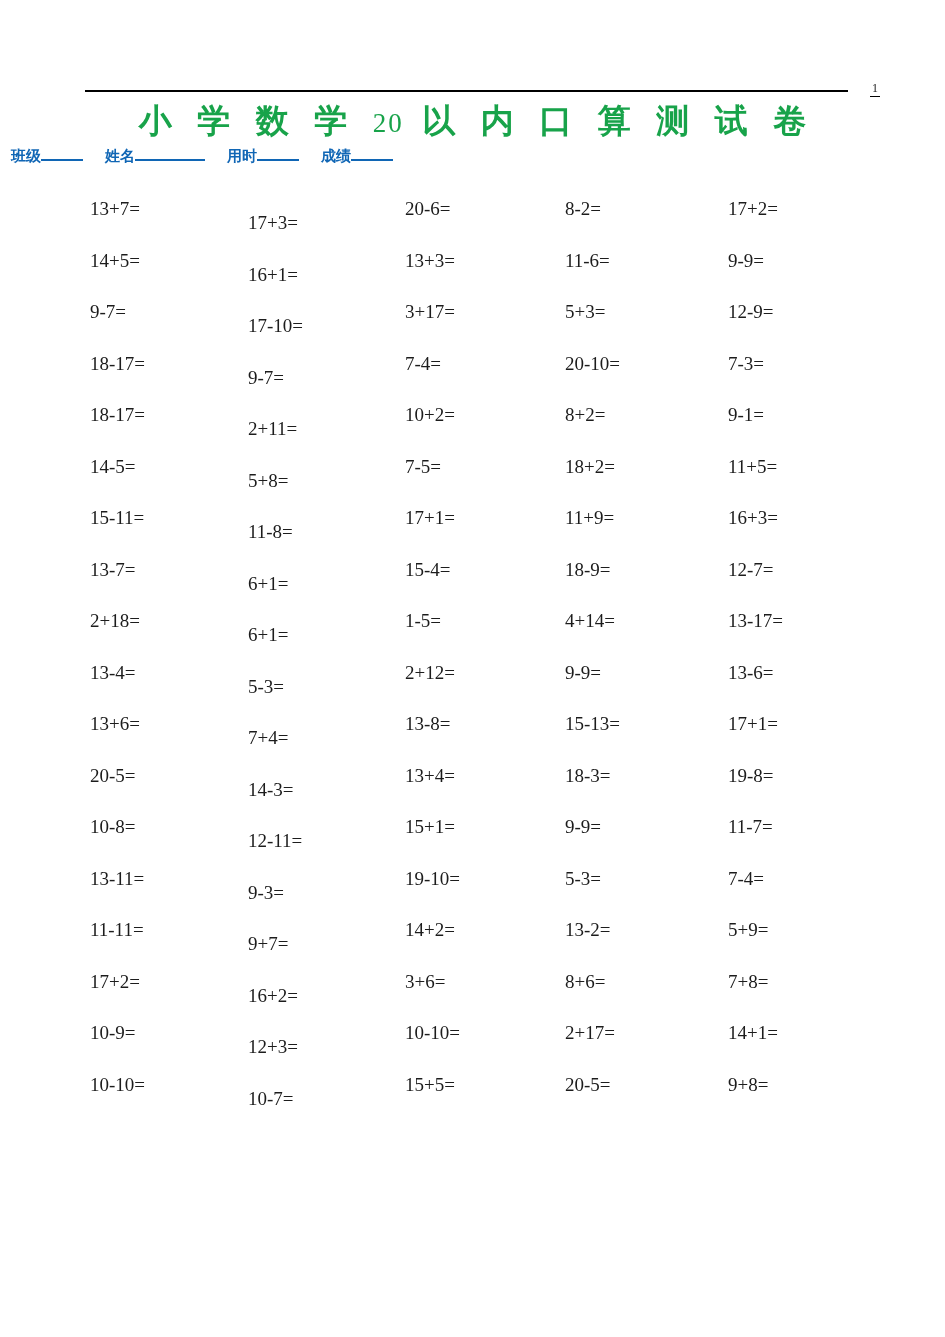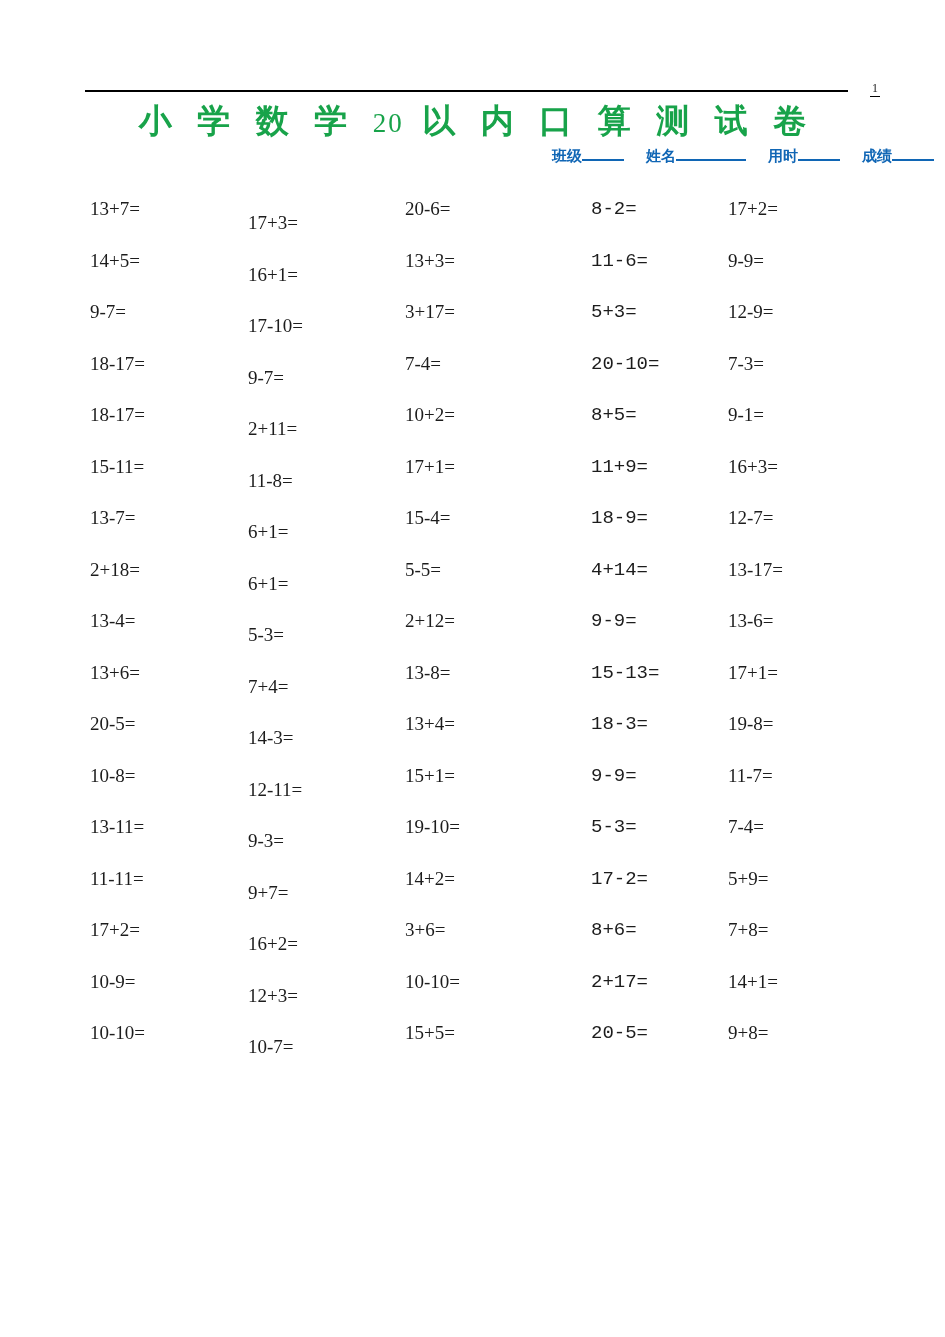--- a/index.html
+++ b/index.html
@@ -75,21 +75,21 @@
     font-weight: normal;
     font-size: 27px;
     letter-spacing: 2px;
   }
 
   .subtitle {
     position: absolute;
     left: 0;
     right: 0;
     top: 146px;
-    text-align: right;
+    text-align: left;
     color: #1066b5;
     font-family: "DejaVu Sans", sans-serif;
     font-weight: bold;
     font-size: 15px;
     line-height: 20px;
     white-space: nowrap;
   }
   .subtitle .fld {
     display: inline-block;
     margin: 0 11px;
@@ -118,21 +118,21 @@
     top: 0;
     font-family: "Liberation Serif", "DejaVu Serif", serif;
     font-size: 19px;
     line-height: 26px;
     color: #1c1c1c;
     white-space: nowrap;
   }
   .c0 { left: 90px;  }
   .c1 { left: 248px; margin-top: 14px; }
   .c2 { left: 405px; }
-  .c3 { left: 591px; font-family: Liberation Mono, monospace; }
+  .c3 { left: 565px; }
   .c4 { left: 728px; }
 </style>
 </head>
 <body>
 
 <div class="page">
 
   <div class="header-rule"></div>
 
   <div class="page-number-wrap">
@@ -169,41 +169,48 @@
         <div class="cell c0">18-17=</div>
         <div class="cell c1">9-7=</div>
         <div class="cell c2">7-4=</div>
         <div class="cell c3">20-10=</div>
         <div class="cell c4">7-3=</div>
       </div>
       <div class="row">
         <div class="cell c0">18-17=</div>
         <div class="cell c1">2+11=</div>
         <div class="cell c2">10+2=</div>
-        <div class="cell c3">8+5=</div>
+        <div class="cell c3">8+2=</div>
         <div class="cell c4">9-1=</div>
+      </div>
+      <div class="row">
+        <div class="cell c0">14-5=</div>
+        <div class="cell c1">5+8=</div>
+        <div class="cell c2">7-5=</div>
+        <div class="cell c3">18+2=</div>
+        <div class="cell c4">11+5=</div>
       </div>
       <div class="row">
         <div class="cell c0">15-11=</div>
         <div class="cell c1">11-8=</div>
         <div class="cell c2">17+1=</div>
         <div class="cell c3">11+9=</div>
         <div class="cell c4">16+3=</div>
       </div>
       <div class="row">
         <div class="cell c0">13-7=</div>
         <div class="cell c1">6+1=</div>
         <div class="cell c2">15-4=</div>
         <div class="cell c3">18-9=</div>
         <div class="cell c4">12-7=</div>
       </div>
       <div class="row">
         <div class="cell c0">2+18=</div>
         <div class="cell c1">6+1=</div>
-        <div class="cell c2">5-5=</div>
+        <div class="cell c2">1-5=</div>
         <div class="cell c3">4+14=</div>
         <div class="cell c4">13-17=</div>
       </div>
       <div class="row">
         <div class="cell c0">13-4=</div>
         <div class="cell c1">5-3=</div>
         <div class="cell c2">2+12=</div>
         <div class="cell c3">9-9=</div>
         <div class="cell c4">13-6=</div>
       </div>
@@ -232,21 +239,21 @@
         <div class="cell c0">13-11=</div>
         <div class="cell c1">9-3=</div>
         <div class="cell c2">19-10=</div>
         <div class="cell c3">5-3=</div>
         <div class="cell c4">7-4=</div>
       </div>
       <div class="row">
         <div class="cell c0">11-11=</div>
         <div class="cell c1">9+7=</div>
         <div class="cell c2">14+2=</div>
-        <div class="cell c3">17-2=</div>
+        <div class="cell c3">13-2=</div>
         <div class="cell c4">5+9=</div>
       </div>
       <div class="row">
         <div class="cell c0">17+2=</div>
         <div class="cell c1">16+2=</div>
         <div class="cell c2">3+6=</div>
         <div class="cell c3">8+6=</div>
         <div class="cell c4">7+8=</div>
       </div>
       <div class="row">

